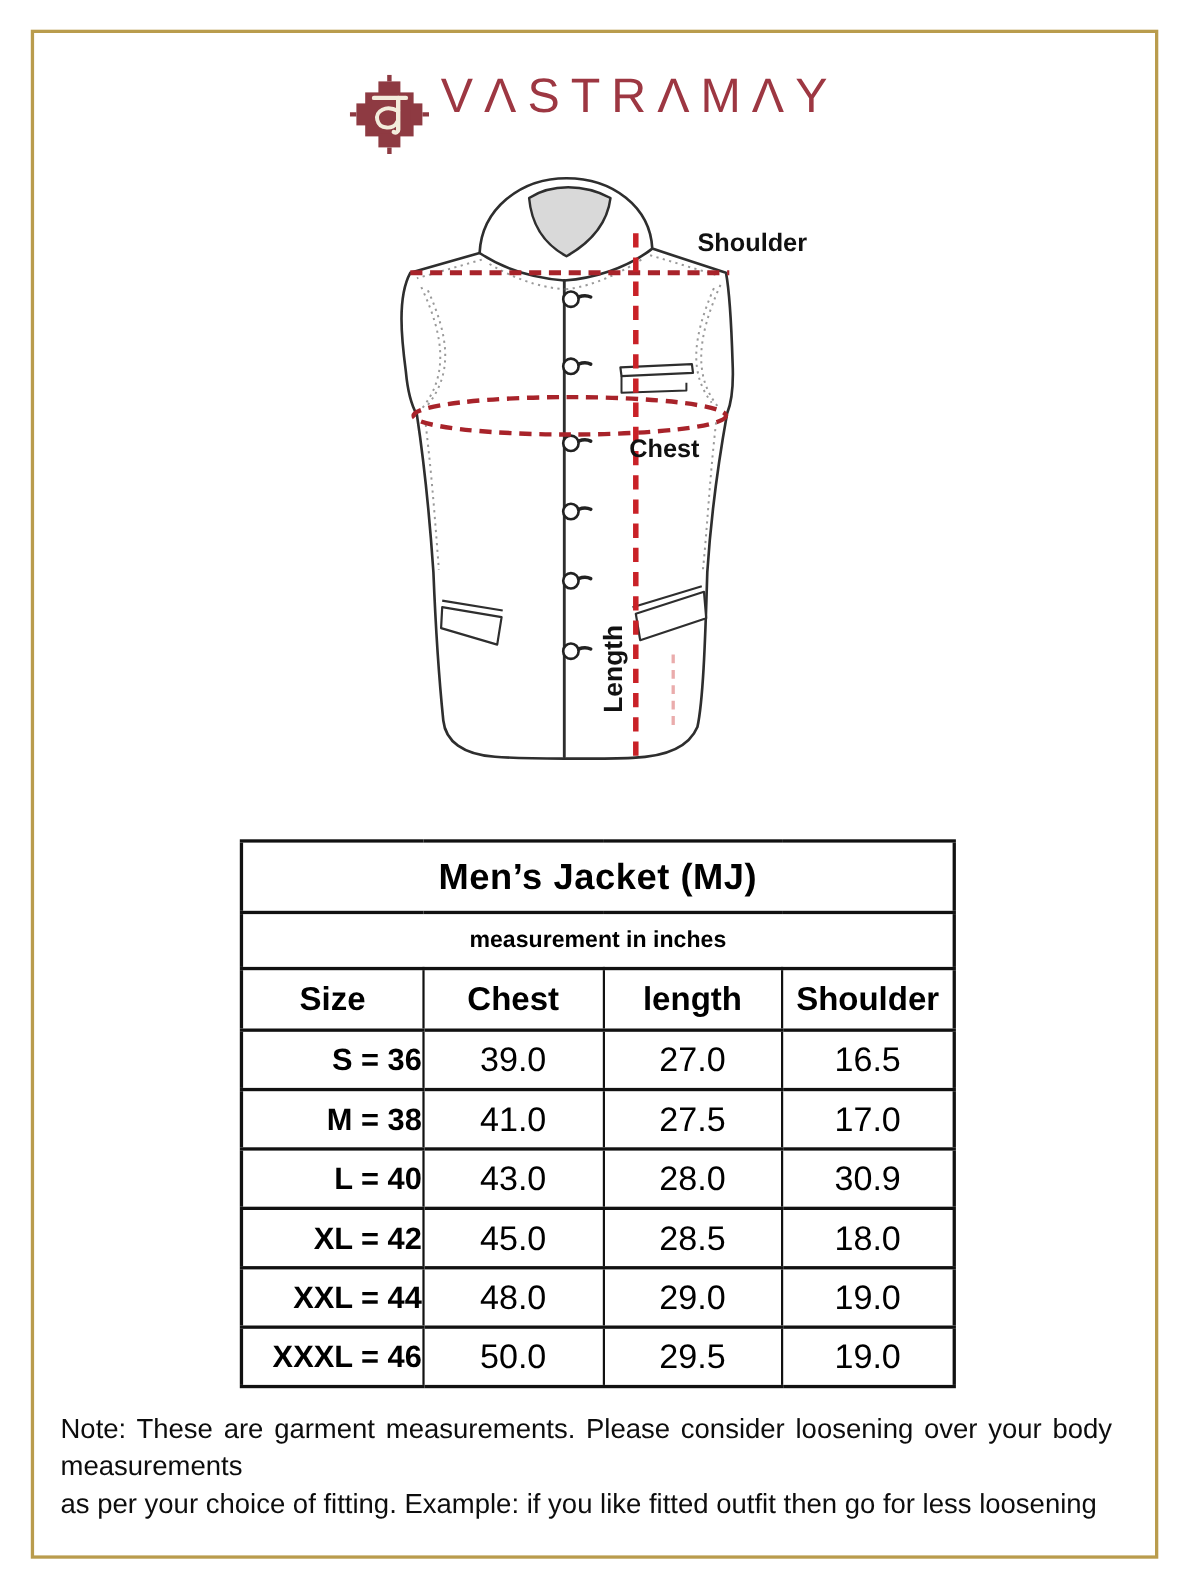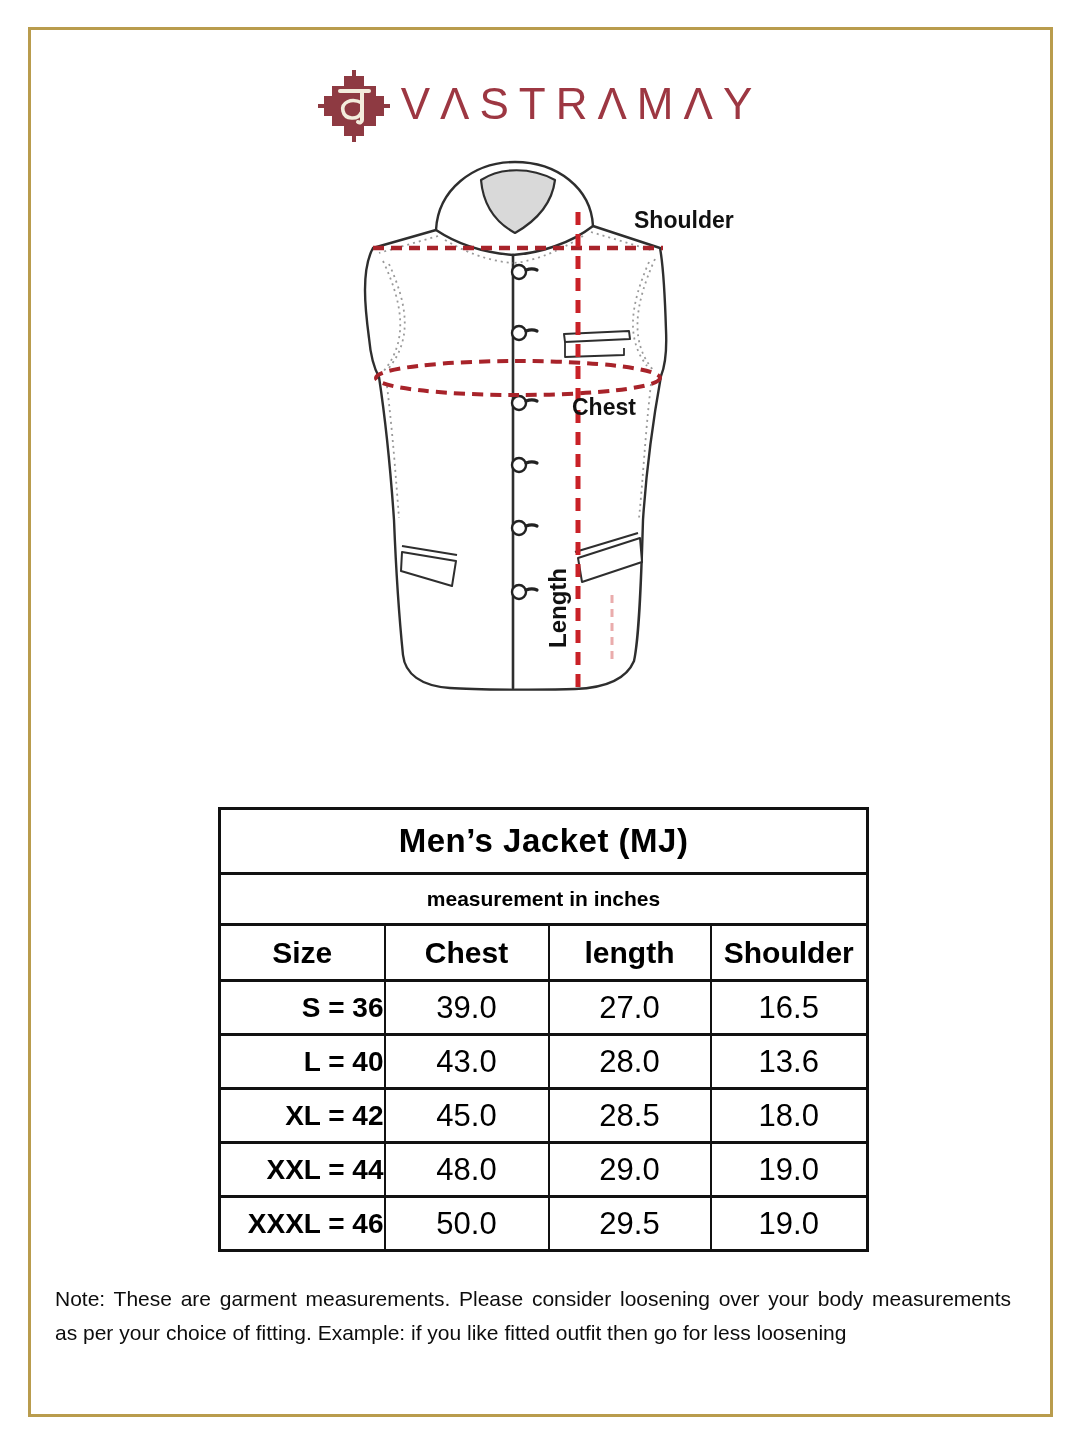--- a/index.html
+++ b/index.html
@@ -7,55 +7,55 @@
     position:relative;width:1080px;height:1440px;background:#ffffff;
     font-family:"Liberation Sans",sans-serif;overflow:hidden;
   }
   .gold-frame{
     position:absolute;left:28px;top:27px;width:1019px;height:1384px;
     border:3px solid #b99c4d;pointer-events:none;
   }
   
   .logo{
     position:absolute;left:0;top:68px;width:1080px;height:76px;
-    display:flex;align-items:center;justify-content:center;gap:11px;
+    display:flex;justify-content:center;gap:11px;
   }
   .wordmark{
     font-size:44px;letter-spacing:10px;font-weight:400;color:#9d3742;
     line-height:1;transform:translateY(-2px);white-space:nowrap;
   }
   
   .fig{position:absolute;left:325px;top:158px;width:440px;height:610px;}
   .fig svg{position:absolute;left:0;top:0;}
   .diag-label{position:absolute;font-weight:700;color:#111;font-size:23px;line-height:1;}
   .lbl-shoulder{left:634px;top:209px;}
   .lbl-chest{left:572px;top:396px;}
   .lbl-length{
     left:558px;top:608px;transform:translate(-50%,-50%) rotate(-90deg);
     font-size:24px;white-space:nowrap;
   }
   
   .size-table{
     position:absolute;left:218px;top:763px;width:648px;
-    border-collapse:collapse;table-layout:fixed;background:#fff;color:#000;margin-top:44px;
+    border-collapse:collapse;table-layout:fixed;background:#fff;color:#000;
   }
   .size-table,.size-table td,.size-table th{border:2px solid #111;}
   .size-table{border-width:3px;}
   .size-table td,.size-table th{
     border-top-width:3px;border-bottom-width:3px;padding:0;vertical-align:middle;
   }
   .row-title td{height:62px;font-size:33px;font-weight:700;text-align:center;letter-spacing:.5px;}
   .row-subtitle td{height:48px;font-size:21px;font-weight:700;text-align:center;}
   .row-head th{height:53px;font-size:30px;font-weight:700;text-align:center;}
   .row-data td{height:51px;font-size:31px;text-align:center;font-weight:400;}
   .row-data td.size-cell{text-align:right;padding-left:9px;font-weight:700;font-size:28px;}
   
   .note{
     position:absolute;left:55px;top:1282px;width:956px;color:#0d0d0d;
-    font-size:21px;line-height:34px;
+    font-size:25px;line-height:34px;
   }
   .note-line1{text-align:justify;text-align-last:justify;}
   .note-line2{text-align:left;}
 </style>
 </head>
 <body>
 
 <div class="page">
   <div class="gold-frame"></div>
 
@@ -174,24 +174,30 @@
         <th>length</th>
         <th>Shoulder</th>
       </tr>
       <tr class="row-data">
         <td class="size-cell">S = 36</td>
         <td>39.0</td>
         <td>27.0</td>
         <td>16.5</td>
       </tr>
       <tr class="row-data">
+        <td class="size-cell">M = 38</td>
+        <td>41.0</td>
+        <td>27.5</td>
+        <td>17.0</td>
+      </tr>
+      <tr class="row-data">
         <td class="size-cell">L = 40</td>
         <td>43.0</td>
         <td>28.0</td>
-        <td>13.6</td>
+        <td>30.9</td>
       </tr>
       <tr class="row-data">
         <td class="size-cell">XL = 42</td>
         <td>45.0</td>
         <td>28.5</td>
         <td>18.0</td>
       </tr>
       <tr class="row-data">
         <td class="size-cell">XXL = 44</td>
         <td>48.0</td>

